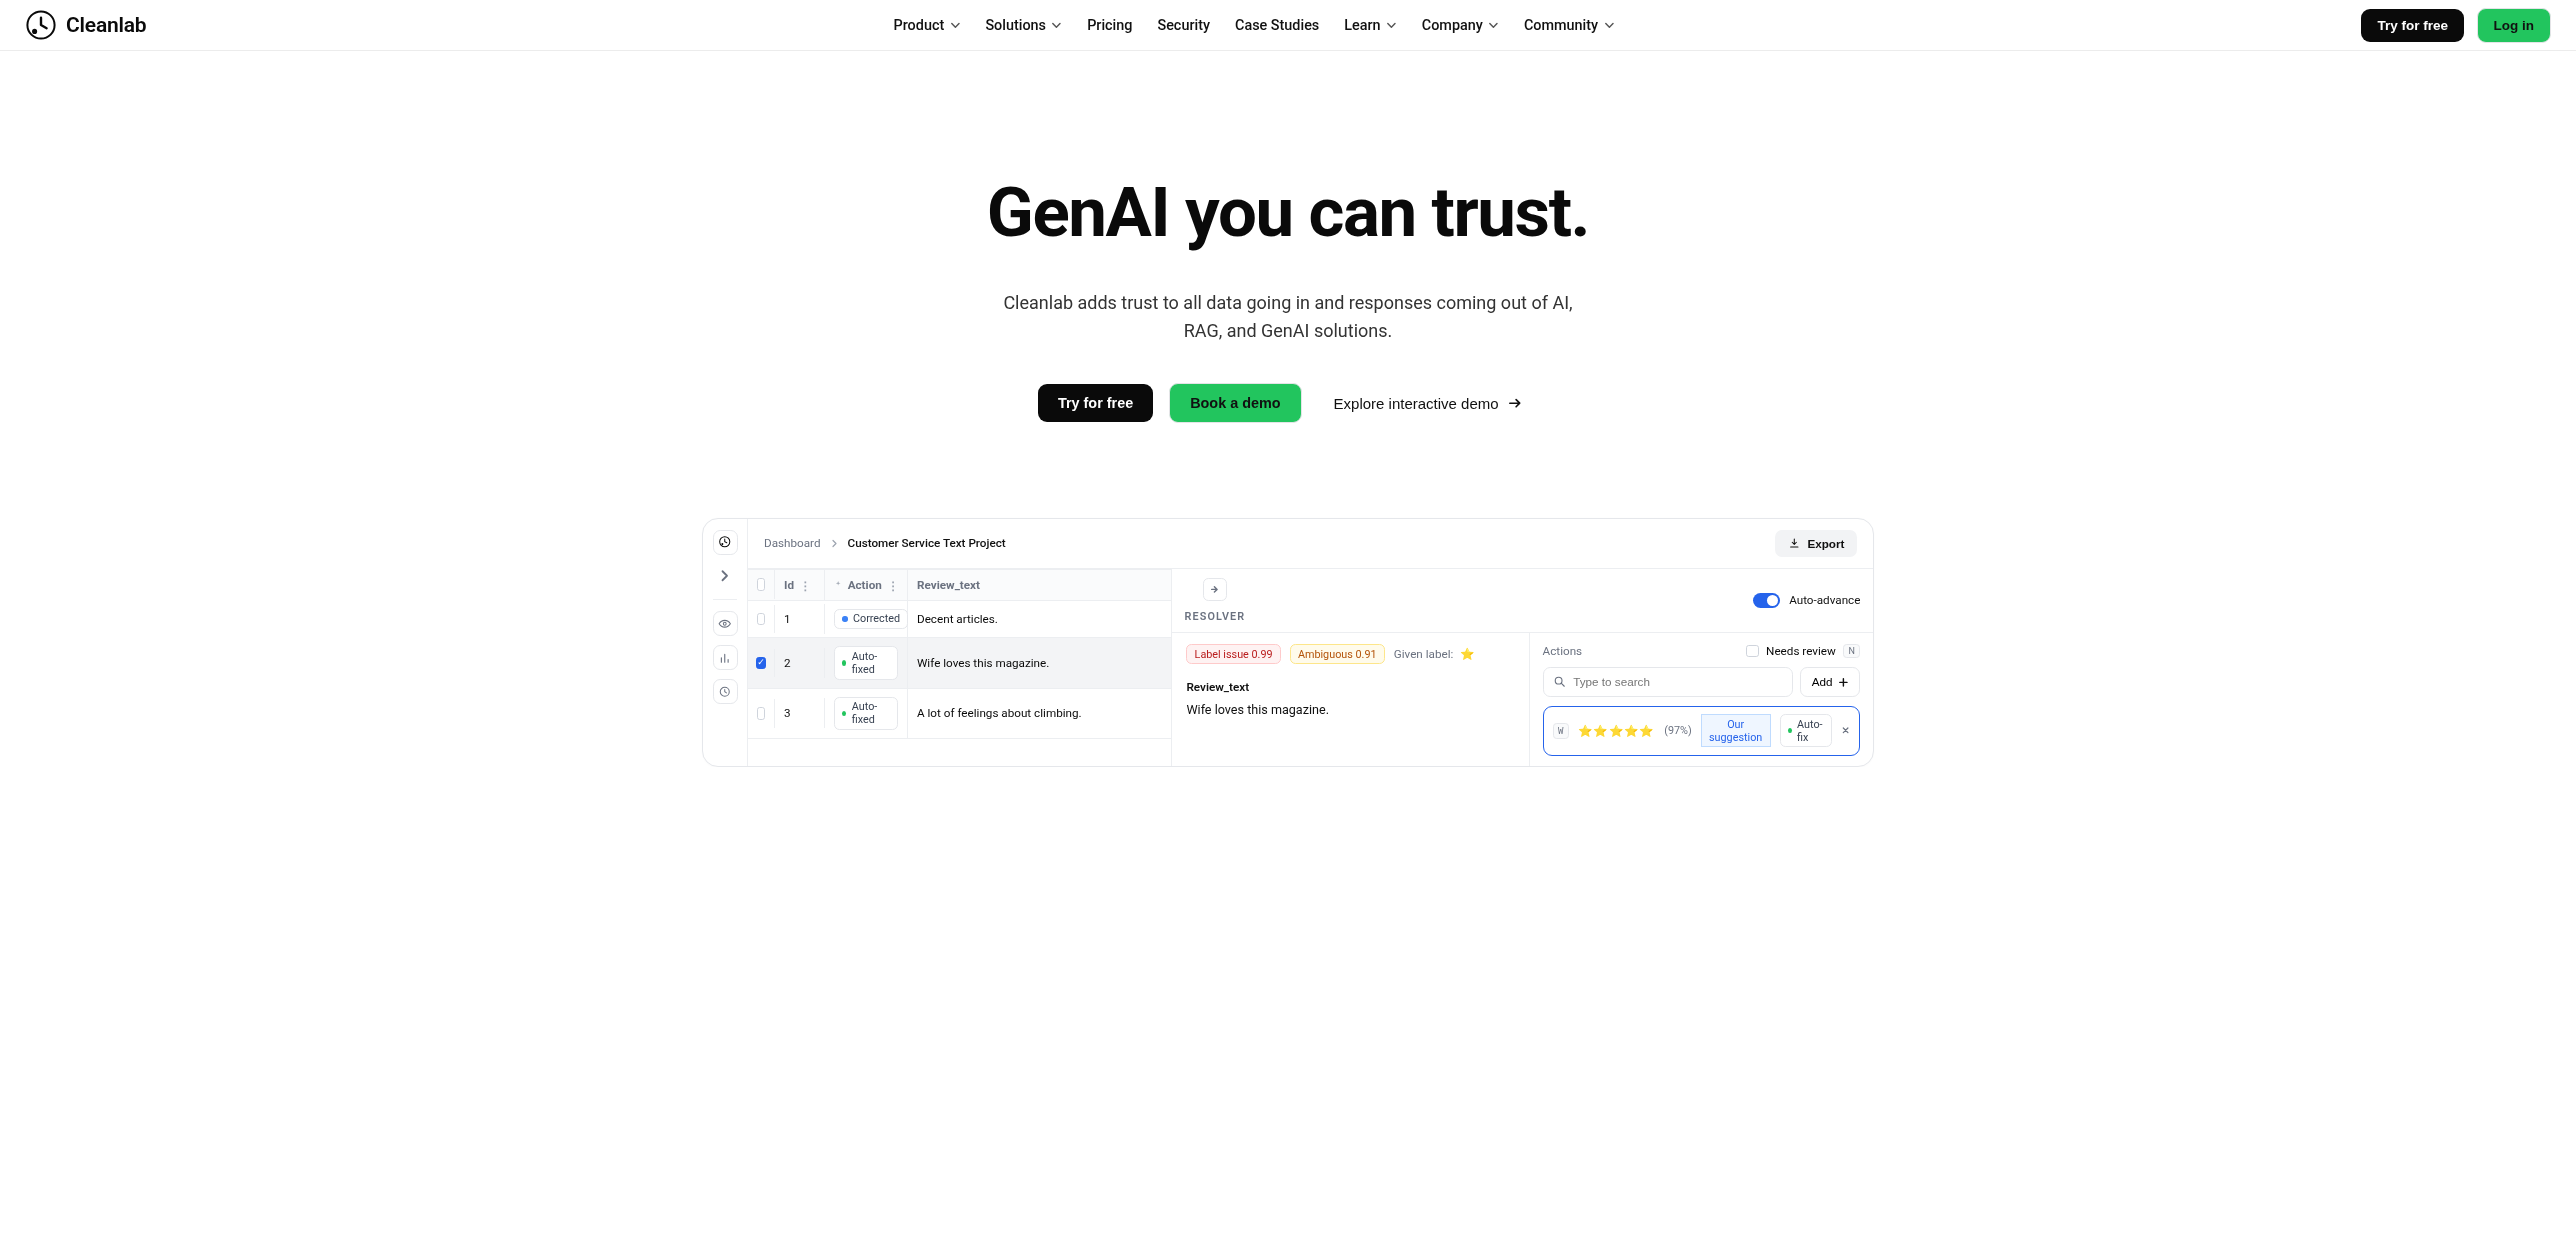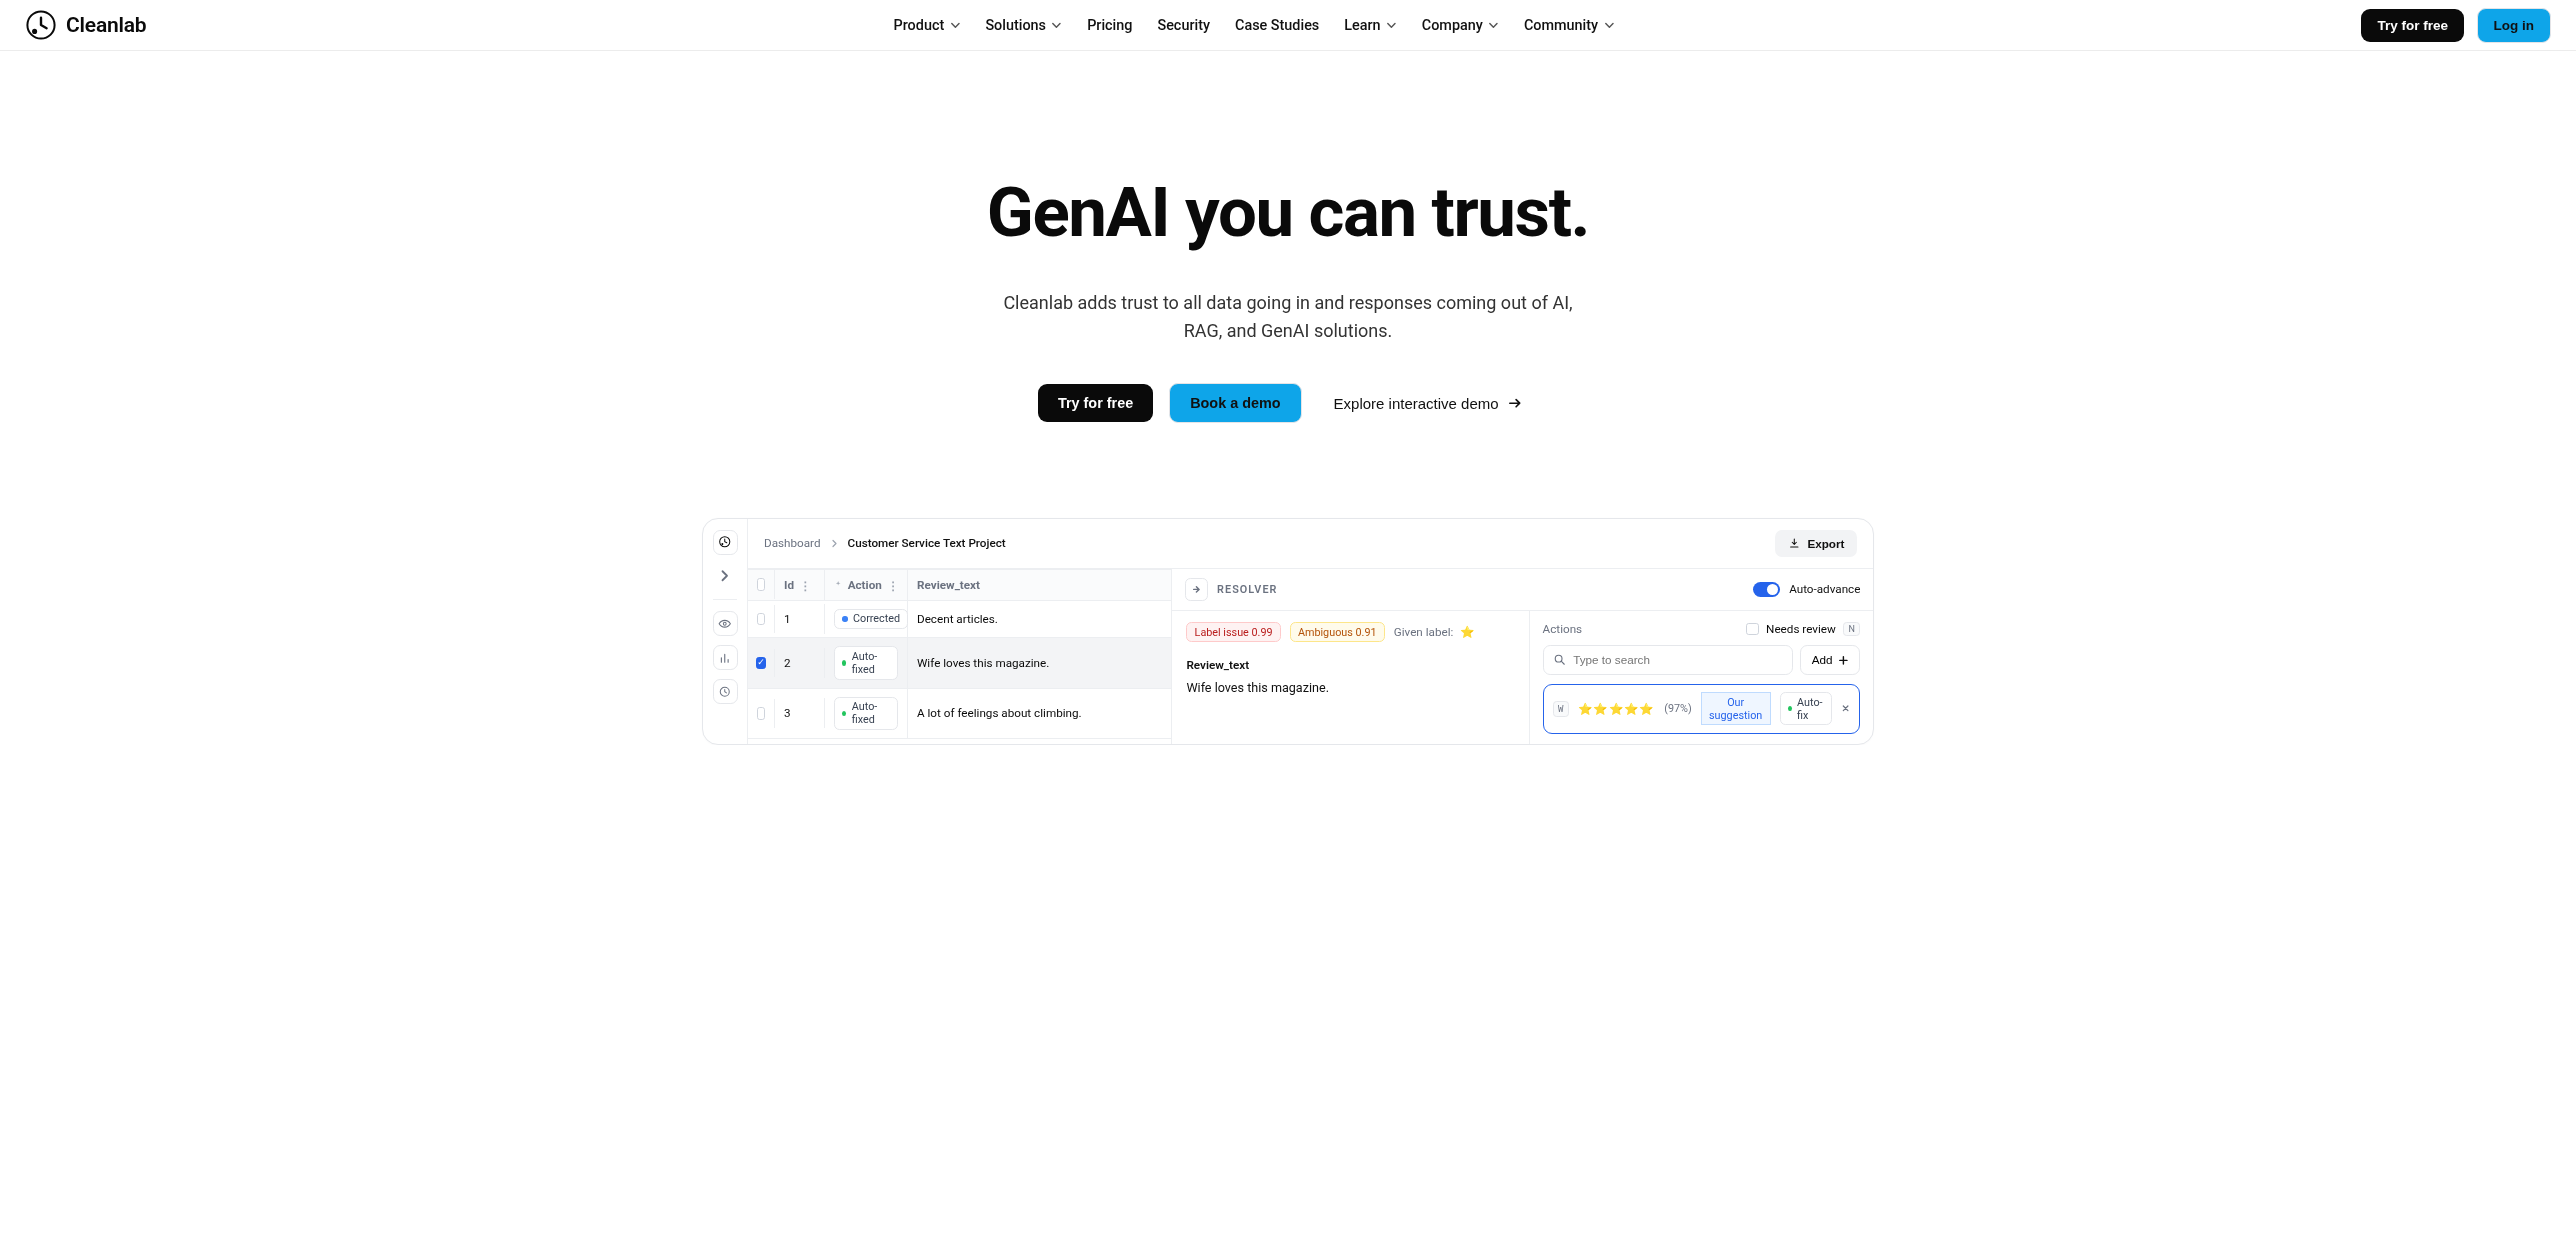--- a/index.html
+++ b/index.html
@@ -10,21 +10,21 @@
 .nav-left { display: flex; align-items: center; gap: 9px; }
 .logo-wrap { display: flex; align-items: center; gap: 9px; }
 .logo-svg { width: 32px; height: 32px; }
 .logo-text { font-size: 21px; font-weight: 600; letter-spacing: -0.2px; }
 .nav-center { display: flex; align-items: center; gap: 25px; }
 .nav-item { display: flex; align-items: center; gap: 5.4px; font-size: 14.4px; font-weight: 500; color: #111; cursor: pointer; }
 .chev { width: 10.8px; height: 10.8px; }
 .nav-right { display: flex; align-items: center; gap: 12.6px; }
 .btn { display: inline-flex; align-items: center; justify-content: center; padding: 9px 16px; border-radius: 9px; font-size: 13.5px; font-weight: 600; cursor: pointer; border: none; }
 .btn-black { background: #0a0a0a; color: #fff; }
-.btn-outline { background: #0ea5e9; color: #111; border: 0.9px solid #e4e4e7; }
+.btn-outline { background: #22c55e; color: #111; border: 0.9px solid #e4e4e7; }
 .btn-ghost { background: transparent; color: #111; display: inline-flex; align-items: center; gap: 9px; font-weight: 500; }
 
 
 .hero { text-align: center; padding: 126px 18px 54px; }
 .hero h1 { font-size: 69px; font-weight: 700; letter-spacing: -1.4px; line-height: 1.05; }
 .hero p { margin-top: 40px; font-size: 18px; line-height: 1.55; color: #333; max-width: 577px; margin-left: auto; margin-right: auto; font-weight: 400; }
 .hero-actions { margin-top: 38px; display: flex; align-items: center; justify-content: center; gap: 16px; }
 .hero .btn-black { padding: 10.8px 20px; font-size: 14.4px; }
 .hero .btn-outline { padding: 10.8px 20px; font-size: 14.4px; }
 .hero .btn-ghost { font-size: 15px; }
@@ -65,21 +65,21 @@
 .chkbox.checked::after { content: "✓"; font-size: 9px; line-height: 1; }
 .trow { display: flex; align-items: center; border-bottom: 0.9px solid #eceef1; }
 .trow.sel { background: #f3f4f6; }
 .pill { display: inline-flex; align-items: center; gap: 5.4px; border: 0.9px solid #e5e7eb; border-radius: 5.4px; padding: 2.7px 7.2px; font-size: 10.8px; color: #374151; background: #fff; }
 .dot { width: 5.4px; height: 5.4px; border-radius: 50%; }
 .dot-blue { background: #3b82f6; }
 .dot-green { background: #22c55e; }
 
 .right-pane { width: 701px; display: flex; flex-direction: column; }
 .resolver-bar { display: flex; align-items: center; justify-content: space-between; padding: 9px 12.6px; border-bottom: 0.9px solid #eceef1; }
-.resolver-left { display: flex; align-items: center; gap: 9px; }
+.resolver-left { display: flex; align-items: center; gap: 9px; flex-direction: column; }
 .sq-ic { width: 23.4px; height: 23.4px; border: 0.9px solid #e5e7eb; border-radius: 5.4px; display: flex; align-items: center; justify-content: center; }
 .resolver-title { font-size: 10.8px; letter-spacing: 1.1px; color: #6b7280; font-weight: 600; }
 .toggle-wrap { display: flex; align-items: center; gap: 9px; }
 .toggle { width: 27px; height: 15.3px; background: #2563eb; border-radius: 900px; position: relative; }
 .toggle::after { content: ""; position: absolute; right: 1.8px; top: 1.8px; width: 11.7px; height: 11.7px; background: #fff; border-radius: 50%; }
 .toggle-label { font-size: 11.7px; color: #111; }
 
 .resolver-body { display: flex; min-height: 0; }
 .res-left { flex: 1; padding: 10.8px 14.4px; border-right: 0.9px solid #eceef1; }
 .tags-row { display: flex; align-items: center; gap: 9px; flex-wrap: wrap; }

